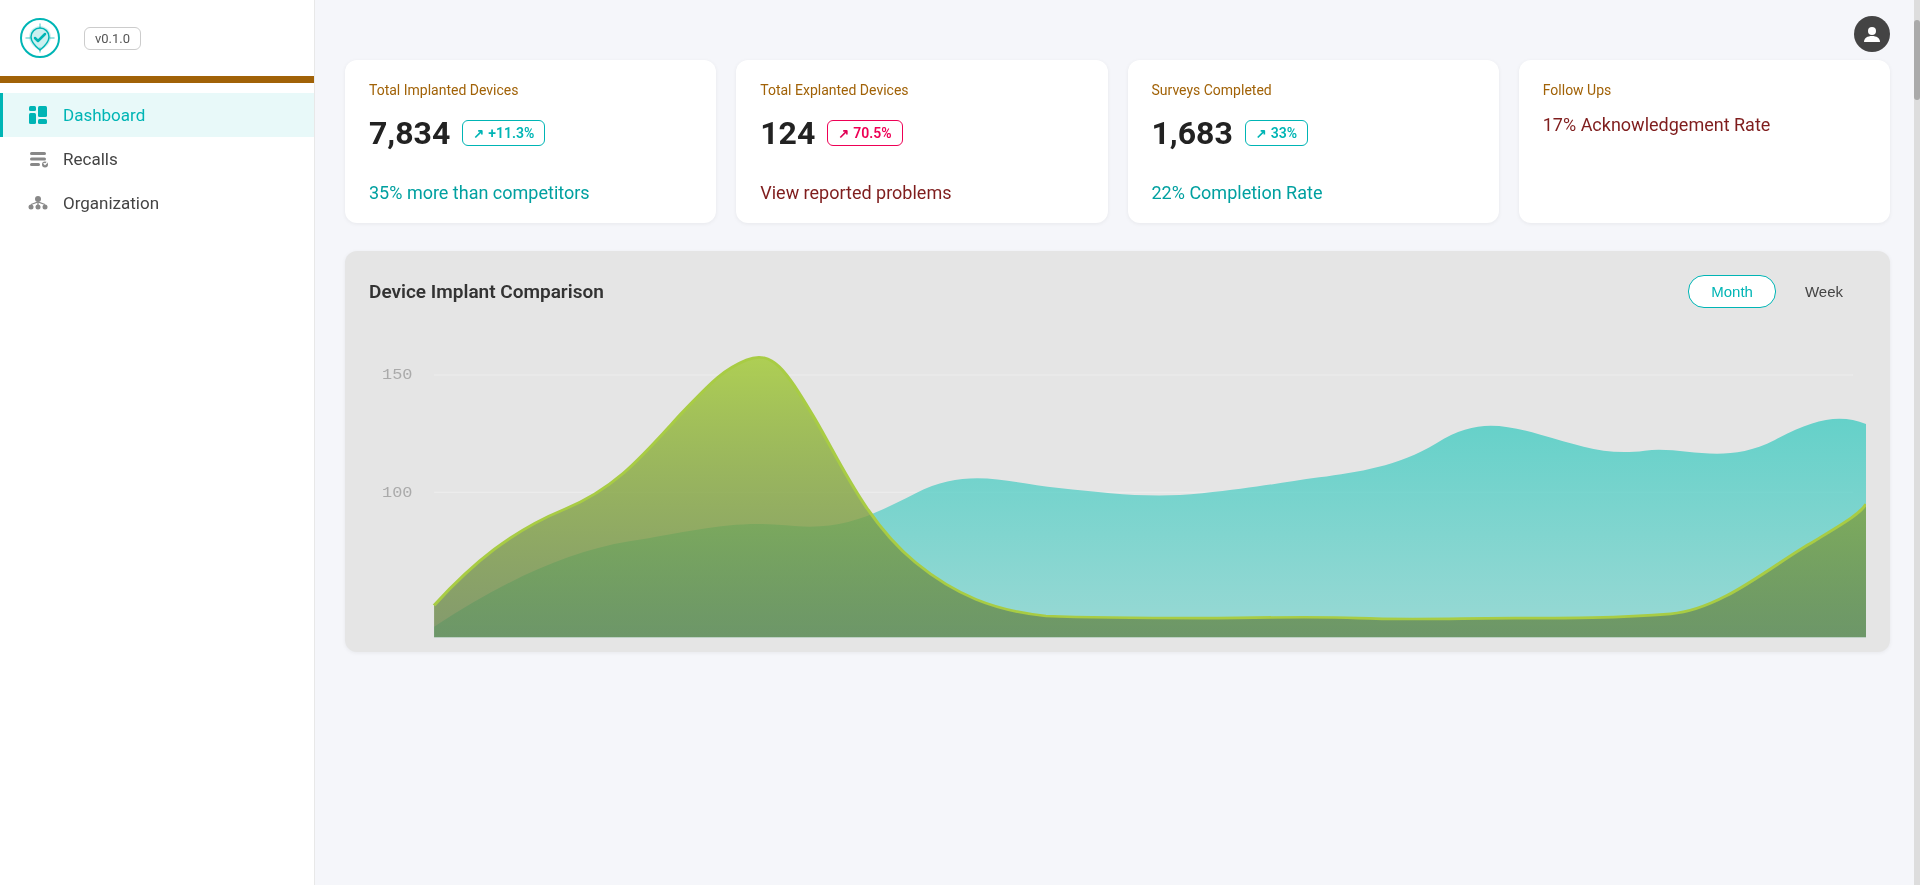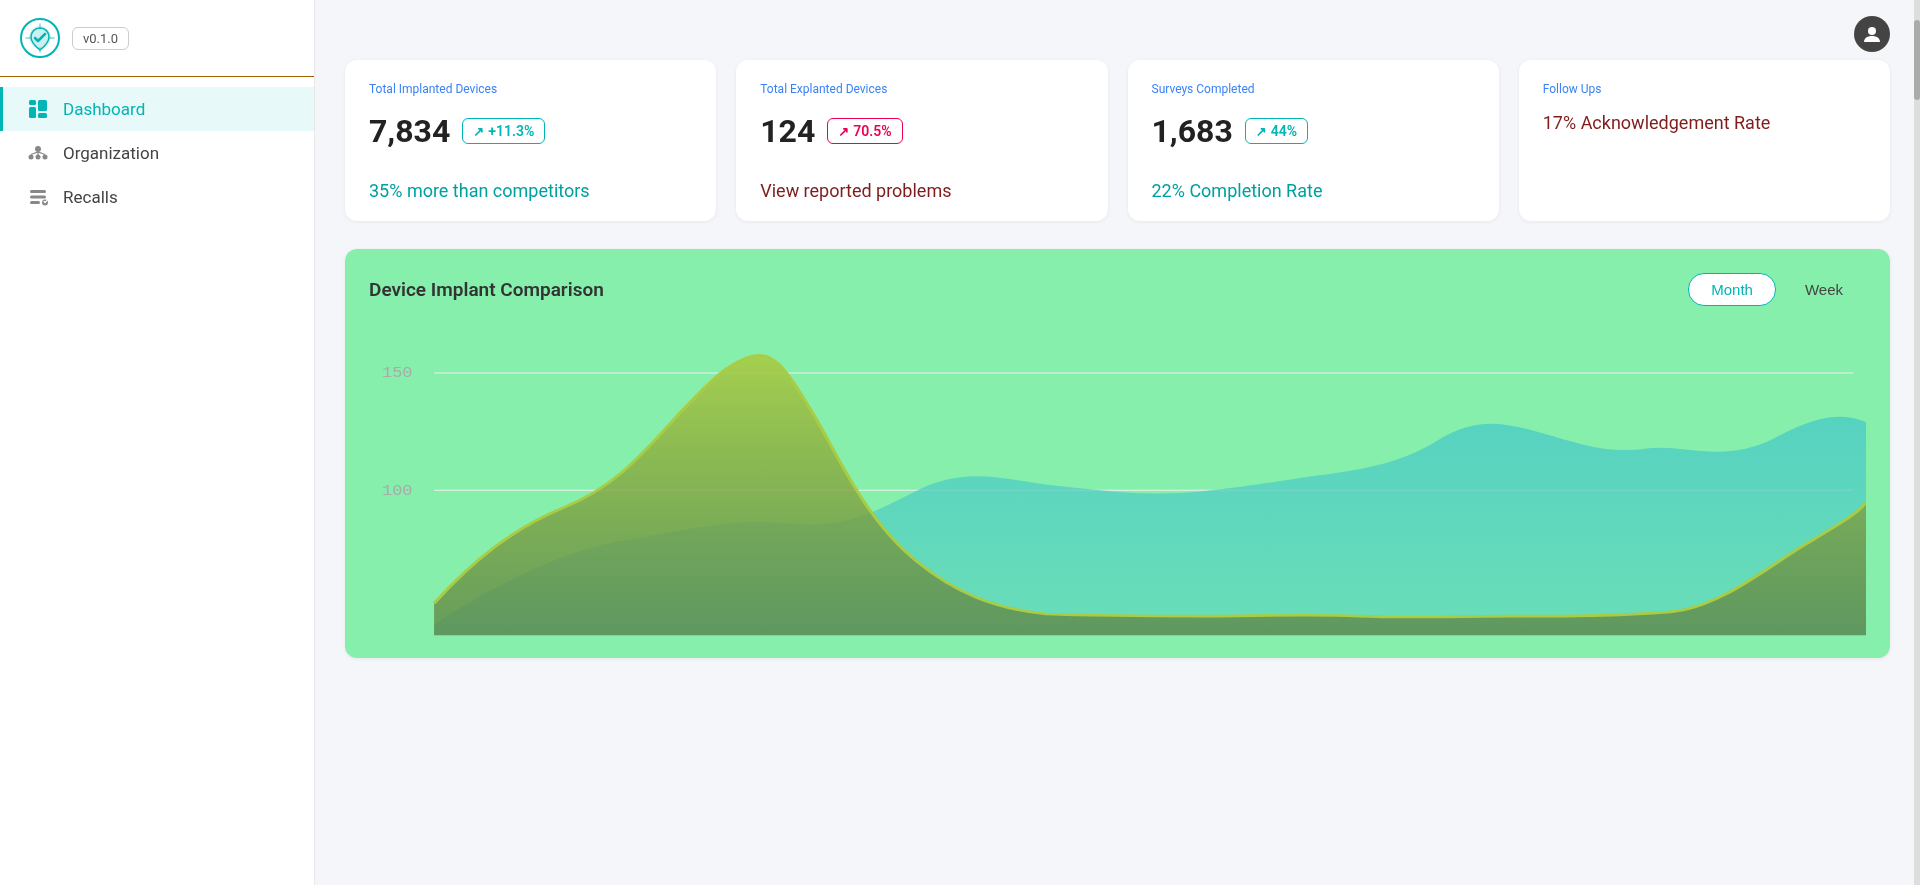--- a/index.html
+++ b/index.html
@@ -19,22 +19,22 @@
       border-right: 1px solid #e8e8e8;
       display: flex;
       flex-direction: column;
       height: 100%;
     }
 
     .sidebar-header {
       display: flex;
       align-items: center;
       padding: 18px 20px;
-      border-bottom: 1px solid #a16207;
-      gap: 12px;
+      border-bottom: 7px solid #a16207;
+      gap: 24px;
     }
 
     .logo-icon {
       width: 40px;
       height: 40px;
     }
 
     .version-badge {
       border: 1px solid #ccc;
       border-radius: 6px;
@@ -131,22 +131,22 @@
     }
 
     .stat-card {
       background: #fff;
       border-radius: 12px;
       padding: 22px 24px 20px 24px;
       box-shadow: 0 1px 4px rgba(0,0,0,0.06);
     }
 
     .stat-title {
-      font-size: 12px;
-      color: #3b82f6;
+      font-size: 14px;
+      color: #a16207;
       margin-bottom: 16px;
       font-weight: 400;
     }
 
     .stat-value-row {
       display: flex;
       align-items: center;
       gap: 12px;
       margin-bottom: 30px;
     }
@@ -186,23 +186,23 @@
     }
 
     .stat-subtext {
       font-size: 18px;
     }
     .stat-subtext.teal { color: #00a0a0; }
     .stat-subtext.red { color: #7f1d1d; }
 
     
     .chart-section {
-      background: #86efac;
+      background: #e5e5e5;
       border-radius: 12px;
-      padding: 24px 24px 12px 24px;
+      padding: 24px 24px 4px 24px;
       box-shadow: 0 1px 4px rgba(0,0,0,0.06);
     }
 
     .chart-header {
       display: flex;
       justify-content: space-between;
       align-items: center;
       margin-bottom: 20px;
     }
 
@@ -278,48 +278,48 @@
     <div class="nav-item active">
       <span class="nav-icon">
         <svg width="22" height="22" viewBox="0 0 22 22" fill="none">
           <rect x="2" y="2" width="7" height="5" rx="1.5" fill="#00b5b5"></rect>
           <rect x="2" y="9" width="7" height="11" rx="1.5" fill="#00b5b5"></rect>
           <rect x="11" y="2" width="9" height="11" rx="1.5" fill="#00b5b5"></rect>
           <rect x="11" y="15" width="9" height="5" rx="1.5" fill="#00b5b5"></rect>
         </svg>
       </span>
       <span>Dashboard</span>
+    </div>
+
+    <div class="nav-item">
+      <span class="nav-icon">
+        <svg width="22" height="22" viewBox="0 0 22 22" fill="none">
+          <rect x="3" y="4" width="16" height="3" rx="1.5" fill="#888"></rect>
+          <rect x="3" y="9.5" width="16" height="3" rx="1.5" fill="#888"></rect>
+          <rect x="3" y="15" width="10" height="3" rx="1.5" fill="#888"></rect>
+          <circle cx="18" cy="16.5" r="3" fill="#888"></circle>
+          <path d="M17 15.5 L18 16.5 L20 14.5" stroke="#fff" stroke-width="1.2" stroke-linecap="round" stroke-linejoin="round"></path>
+        </svg>
+      </span>
+      <span>Recalls</span>
     </div>
 
     <div class="nav-item">
       <span class="nav-icon">
         <svg width="22" height="22" viewBox="0 0 22 22" fill="none">
           <circle cx="11" cy="7" r="3" fill="#888"></circle>
           <circle cx="4" cy="15" r="2.5" fill="#888"></circle>
           <circle cx="18" cy="15" r="2.5" fill="#888"></circle>
           <path d="M11 10 L4 12.5 M11 10 L18 12.5 M4 12.5 L11 10 L18 12.5" stroke="#888" stroke-width="1.2"></path>
           <path d="M11 10 L11 13" stroke="#888" stroke-width="1.2"></path>
           <circle cx="11" cy="15" r="2.5" fill="#888"></circle>
         </svg>
       </span>
       <span>Organization</span>
     </div>
-
-    <div class="nav-item">
-      <span class="nav-icon">
-        <svg width="22" height="22" viewBox="0 0 22 22" fill="none">
-          <rect x="3" y="4" width="16" height="3" rx="1.5" fill="#888"></rect>
-          <rect x="3" y="9.5" width="16" height="3" rx="1.5" fill="#888"></rect>
-          <rect x="3" y="15" width="10" height="3" rx="1.5" fill="#888"></rect>
-          <circle cx="18" cy="16.5" r="3" fill="#888"></circle>
-          <path d="M17 15.5 L18 16.5 L20 14.5" stroke="#fff" stroke-width="1.2" stroke-linecap="round" stroke-linejoin="round"></path>
-        </svg>
-      </span>
-      <span>Recalls</span>
-    </div>
   </nav>
 </div>
 
 <div class="main-content">
 
   <div class="top-bar">
     <div class="user-avatar">
       <svg width="20" height="20" viewBox="0 0 20 20" fill="none">
         <circle cx="10" cy="7" r="4" fill="#fff"></circle>
         <path d="M2 18 C2 14, 5.5 12, 10 12 C14.5 12, 18 14, 18 18" fill="#fff"></path>
@@ -352,21 +352,21 @@
       </div>
       <div class="stat-subtext red" style="cursor:pointer;">View reported problems</div>
     </div>
 
     <div class="stat-card">
       <div class="stat-title">Surveys Completed</div>
       <div class="stat-value-row">
         <span class="stat-value">1,683</span>
         <span class="stat-badge badge-up-teal">
           <span style="color:#00b5b5; font-size:13px;">↗</span>
-          <span>44%</span>
+          <span>33%</span>
         </span>
       </div>
       <div class="stat-subtext teal">22% Completion Rate</div>
     </div>
 
     <div class="stat-card">
       <div class="stat-title">Follow Ups</div>
       <div class="stat-subtext red">17% Acknowledgement Rate</div>
     </div>
 

